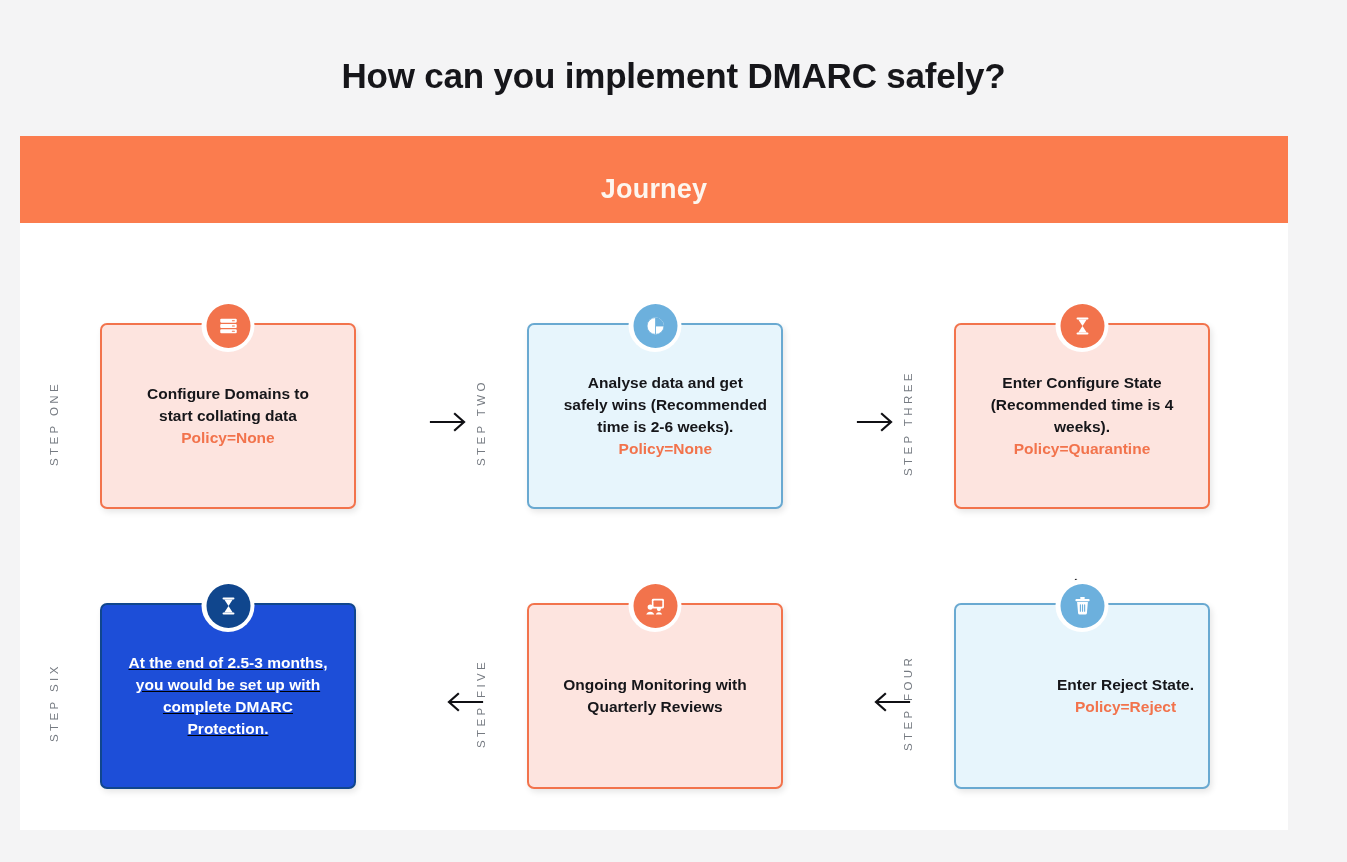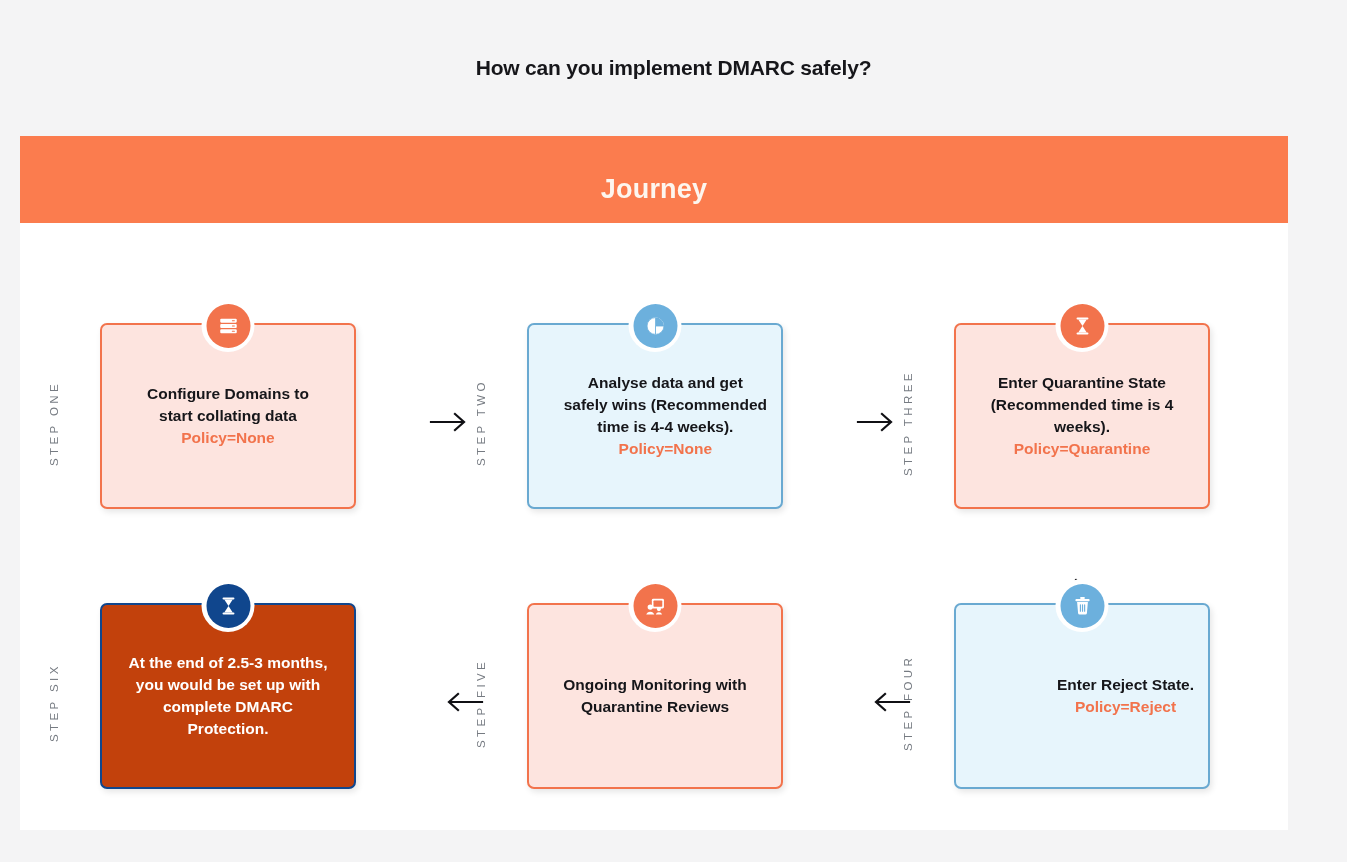--- a/index.html
+++ b/index.html
@@ -17,21 +17,21 @@
     background: #f4f4f5;
   }
 
   
   .page-title {
     position: absolute;
     top: 56px;
     left: 0;
     width: 1347px;
     text-align: center;
-    font-size: 21px;
+    font-size: 35px;
     font-weight: bold;
     color: #16161a;
     letter-spacing: -0.2px;
   }
 
   
   .card {
     position: absolute;
     left: 20px;
     top: 136px;
@@ -114,22 +114,23 @@
   .box.pink {
     background: #fde4df;
     border-color: #f2734c;
   }
   .box.blue {
     background: #e7f5fc;
     border-color: #69a9d1;
     justify-content: flex-end;
   }
   .box.navy {
-    background: #c2410c;
+    background: #1d4ed8;
     border-color: #10468d;
+    text-decoration: underline;
   }
 
   .box-text {
     text-align: center;
     font-size: 15.5px;
     font-weight: bold;
     line-height: 1.42;
     color: #16161a;
   }
   .box.navy .box-text { color: #ffffff; }
@@ -229,41 +230,41 @@
                 <circle cx="12" cy="12" r="9.2" fill="#fff"></circle>
                 <path d="M12 12 L12 2.8 A9.2 9.2 0 0 1 21.2 12 Z" fill="#6cb0dd"></path>
                 <path d="M12 12 L21.2 12 A9.2 9.2 0 0 1 12 21.2 Z" fill="#fff" stroke="#6cb0dd" stroke-width="0.9"></path>
                 <path d="M12 12 L12 21.2 A9.2 9.2 0 0 1 12 2.8 Z" fill="#fff" stroke="#6cb0dd" stroke-width="0.9"></path>
               </svg>
             </div>
           </div>
           <div class="box-text">
             <span>Analyse data and get</span><br>
             <span>safely wins (Recommended</span><br>
-            <span>time is 4-4 weeks).</span>
+            <span>time is 2-6 weeks).</span>
             <span class="policy">Policy=None</span>
           </div>
         </div>
       </div>
 
       <div class="cell c3">
         <div class="step-label">STEP THREE</div>
         <div class="box pink">
           <div class="badge">
             <div class="badge-inner orange">
               <svg width="22" height="22" viewBox="0 0 24 24" fill="none">
                 <rect x="5.5" y="2.6" width="13" height="2.3" rx="1.1" fill="#fff"></rect>
                 <rect x="5.5" y="19.1" width="13" height="2.3" rx="1.1" fill="#fff"></rect>
                 <path d="M7.4 4.9 h9.2 L12 12 Z" fill="#fff"></path>
                 <path d="M7.4 19.1 h9.2 L12 12 Z" fill="#fff"></path>
               </svg>
             </div>
           </div>
           <div class="box-text">
-            <span>Enter Quarantine State</span><br>
+            <span>Enter Configure State</span><br>
             <span>(Recommended time is 4</span><br>
             <span>weeks).</span>
             <span class="policy">Policy=Quarantine</span>
           </div>
         </div>
       </div>
 
       <div class="cell c4">
         <div class="step-label">STEP FOUR</div>
         <div class="box blue">
@@ -296,21 +297,21 @@
                 <rect x="9.8" y="5.9" width="9.6" height="6.9" rx="0.8" fill="#f2734c"></rect>
                 <circle cx="6.3" cy="13.2" r="2.9" fill="#fff"></circle>
                 <path d="M1.9 21.4 a4.6 4.6 0 0 1 8.8 0 Z" fill="#fff"></path>
                 <path d="M12.3 21.4 a3.6 3.6 0 0 1 6.9 0 Z" fill="#fff"></path>
                 <circle cx="15.7" cy="15.4" r="2.3" fill="#fff"></circle>
               </svg>
             </div>
           </div>
           <div class="box-text">
             <span>Ongoing Monitoring with</span><br>
-            <span>Quarantine Reviews</span>
+            <span>Quarterly Reviews</span>
           </div>
         </div>
       </div>
 
       <div class="cell c6">
         <div class="step-label">STEP SIX</div>
         <div class="box navy">
           <div class="badge">
             <div class="badge-inner navy">
               <svg width="22" height="22" viewBox="0 0 24 24" fill="none">

